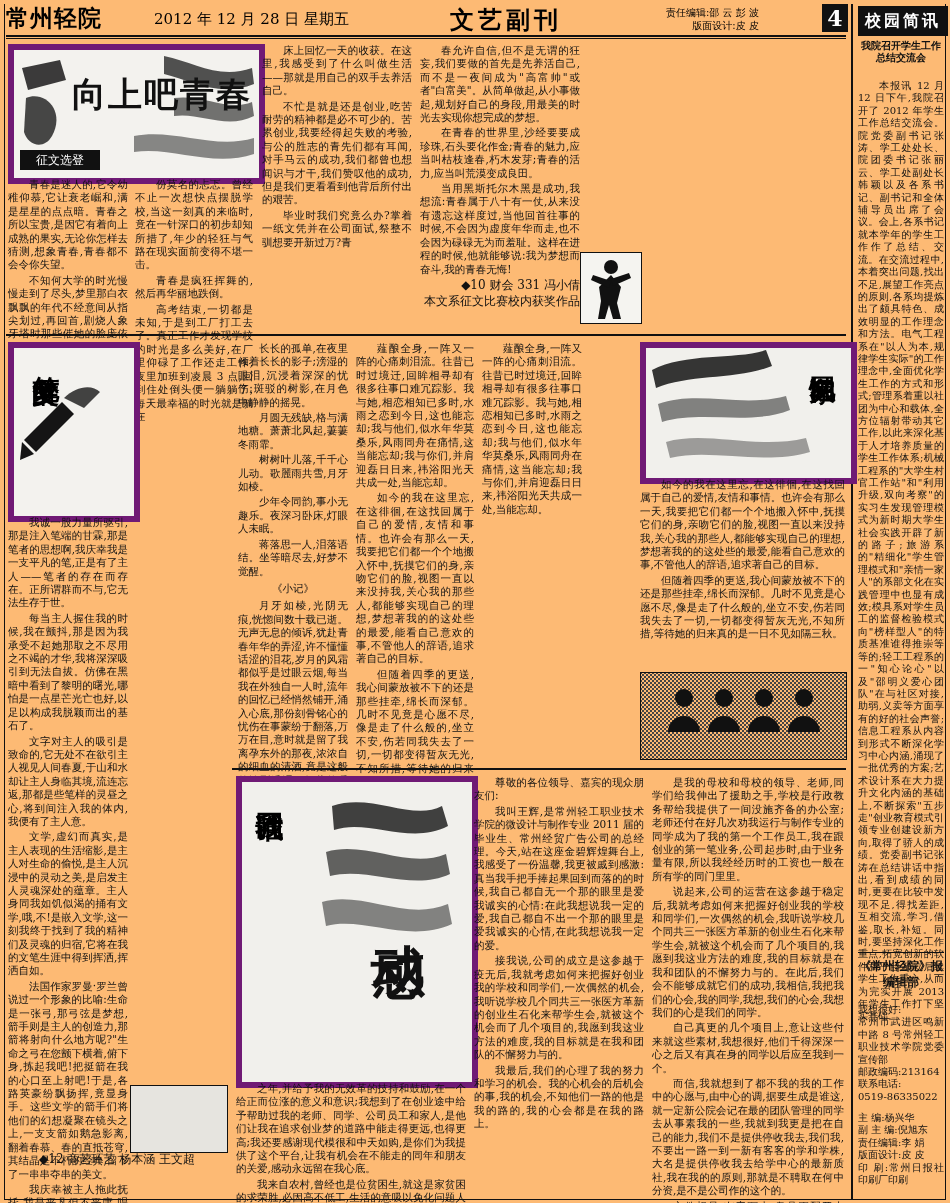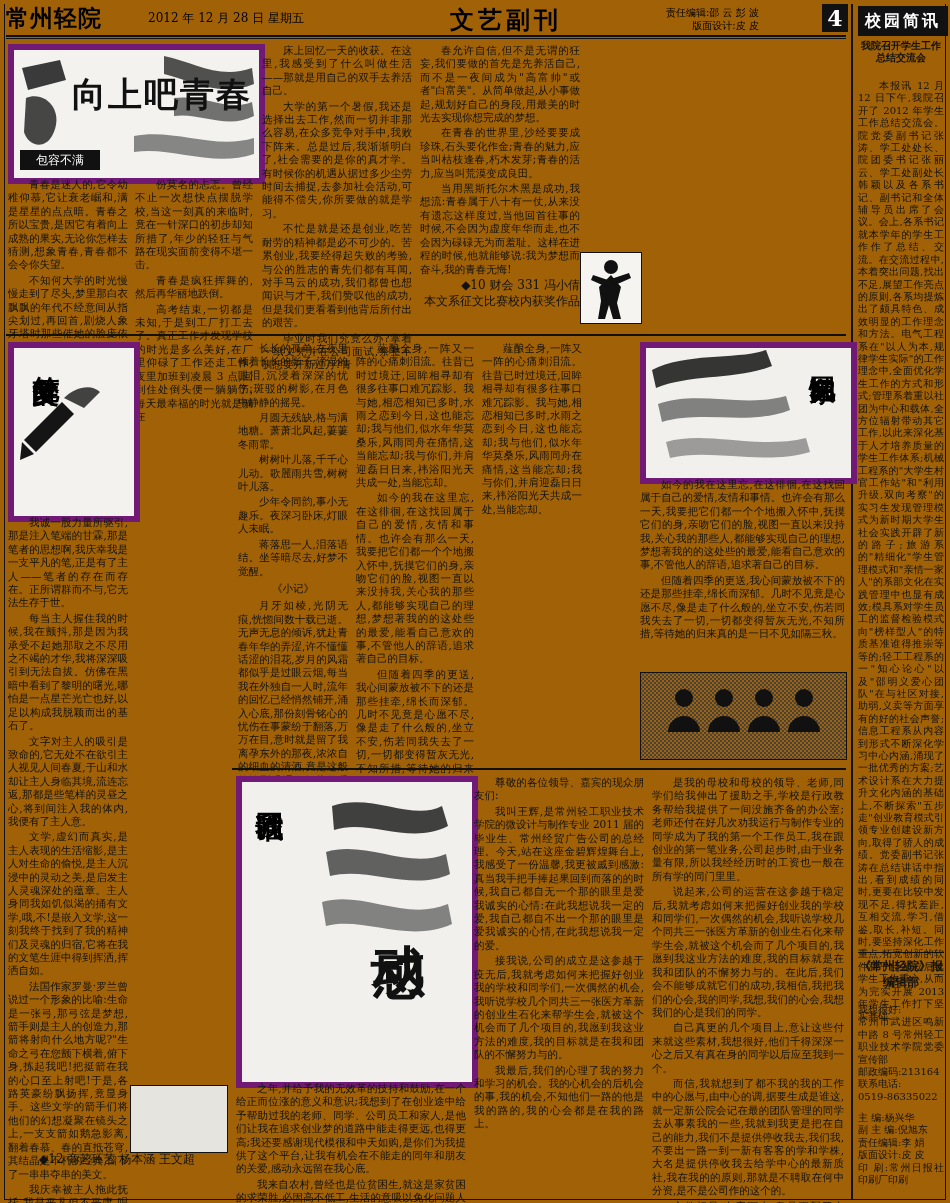--- a/index.html
+++ b/index.html
@@ -1,35 +1,35 @@
 <!DOCTYPE html>
 <html><head>
 <meta charset="utf-8">
 <style>
   html,body{margin:0;padding:0;background:#f2f0ec;}
   body{font-family:"DejaVu Sans","Liberation Sans",sans-serif;}
   #page{
     position:relative;width:950px;height:1203px;margin:0 auto;
-    background:#a16207;
+    background:#fdba74;
     box-sizing:border-box;
     overflow:hidden;
   }
   .vline{position:absolute;background:#111;}
   .hline{position:absolute;background:#111;}
 
   
   #masthead{position:absolute;left:6px;top:4px;width:840px;height:30px;}
   .logo{
     position:absolute;left:0;top:0;width:140px;height:28px;
     font-family:"DejaVu Serif","Liberation Serif",serif;
     font-weight:bold;font-size:23px;letter-spacing:1px;color:#000;
     line-height:28px;
   }
   .mh-date{
-    position:absolute;left:142px;top:6px;font-size:12px;color:#000;
+    position:absolute;left:148px;top:6px;font-size:15px;color:#000;
     font-family:"DejaVu Serif","Liberation Serif",serif;
   }
   .mh-title{
     position:absolute;left:400px;top:0px;width:200px;text-align:center;
     font-family:"DejaVu Serif","Liberation Serif",serif;
     font-weight:bold;font-size:24px;letter-spacing:4px;
   }
   .mh-credits{
     position:absolute;left:660px;top:2px;font-size:10px;line-height:13px;text-align:right;
   }
@@ -108,38 +108,37 @@
       <g fill="#1a1a1a">
         <path d="M8 18 L46 10 L52 30 L14 40 Z" opacity="0.85"></path>
         <path d="M12 48 C30 40, 52 60, 38 86 C30 100, 14 96, 10 82 Z" opacity="0.8"></path>
         <path d="M150 6 C180 12, 205 30, 238 18 L240 34 C205 48, 176 30, 150 24 Z" opacity="0.75"></path>
         <path d="M160 48 C190 44, 214 62, 238 52 L240 66 C212 80, 186 62, 160 66 Z" opacity="0.6"></path>
         <path d="M120 86 C160 78, 200 100, 240 88 L240 104 C198 118, 158 96, 120 102 Z" opacity="0.5"></path>
       </g>
     </svg>
     <div class="brushtitle" style="position:absolute;left:58px;top:22px;font-size:34px;letter-spacing:2px;color:#111;">向上吧青春</div>
     <div style="position:absolute;left:6px;top:100px;width:80px;height:20px;background:#111;color:#fff;font-size:12px;
-                text-align:center;line-height:20px;font-family:'DejaVu Serif',serif;">包容不满</div>
+                text-align:center;line-height:20px;font-family:'DejaVu Serif',serif;">征文选登</div>
   </div>
 
   <div class="col" style="left:8px;top:178px;width:120px;height:152px;">
     <p>青春是迷人的,它令幼稚仰慕,它让衰老崛和,满是星星的点点暗。青春之所以宝贵,是因它有着向上成熟的果实,无论你怎样去猜测,想象青春,青春都不会令你失望。</p>
     <p>不知何大学的时光慢慢走到了尽头,梦里那白衣飘飘的年代不经意间从指尖划过,再回首,剧烧人象牙塔时那些催她的脸庞依稀还在眼前。</p>
     <p>每个人的青春只有一次,奋斗了,努力了,便了无遗憾。</p>
     <p>马上要踏入社会了,激动之余还有一</p>
   </div>
   <div class="col" style="left:135px;top:44px;width:120px;height:286px;"></div>
   <div class="col" style="left:135px;top:178px;width:118px;height:152px;">
     <p>份莫名的忐忑。曾经不止一次想快点摆脱学校,当这一刻真的来临时,竟在一针深口的初步却知所措了,年少的轻狂与气路在现实面前变得不堪一击。</p>
     <p>青春是疯狂挥舞的,然后再华丽地跌倒。</p>
     <p>高考结束,一切都是未知,于是到工厂打工去了。真正工作才发现学校的时光是多么美好,在厂里仰碌了工作还走工作,夜里加班到凌晨 3 点,回到住处倒头便一躺躺了,每天最幸福的时光就是躺在</p>
   </div>
   <div class="col" style="left:262px;top:44px;width:150px;height:286px;">
     <p>床上回忆一天的收获。在这里,我感受到了什么叫做生活——那就是用自己的双手去养活自己。</p>
-    <p>大学的第一个暑假,我还是选择出去工作,然而一切并非那么容易,在众多竞争对手中,我败下阵来。总是过后,我渐渐明白了,社会需要的是你的真才学。有时候你的机遇从据过多少尘劳时间去捕捉,去参加社会活动,可能得不偿失,你所要做的就是学习。</p>
     <p>不忙是就是还是创业,吃苦耐劳的精神都是必不可少的。苦累创业,我要经得起失败的考验,与公的胜志的青先们都有耳闻,对手马云的成功,我们都曾也想闻识与才干,我们赞叹他的成功,但是我们更看看到他背后所付出的艰苦。</p>
     <p>毕业时我们究竟么办?掌着一纸文凭并在公司面试,祭整不驯想要开新过万?青</p>
   </div>
   <div class="col" style="left:420px;top:44px;width:160px;height:260px;">
     <p>春允许自信,但不是无谓的狂妄,我们要做的首先是先养活自己,而不是一夜间成为"高富帅"或者"白富美"。从简单做起,从小事做起,规划好自己的身段,用最美的时光去实现你想完成的梦想。</p>
     <p>在青春的世界里,沙经要要成珍珠,石头要化作金;青春的魅力,应当叫枯枝逢春,朽木发芽;青春的活力,应当叫荒漠变成良田。</p>
     <p>当用黑斯托尔木黑是成功,我想流:青春属于八十有一仗,从来没有遗忘这样度过,当他回首往事的时候,不会因为虚度年华而走,也不会因为碌碌无为而羞耻。这样在进程的时候,他就能够说:我为梦想而奋斗,我的青春无悔!</p>
     <div class="sig">◆10 财会 331    冯小倩</div>
     <div class="sig">本文系征文比赛校内获奖作品</div>
   </div>
@@ -177,21 +176,21 @@
 
   </div>
   <div class="figure" style="left:130px;top:1085px;width:96px;height:66px;background:#e6e4df;"></div>
   <div class="col" style="left:8px;top:1150px;width:218px;height:30px;">
     <div class="sig center">◆12 商艺环艺    杨本涵  王文超</div>
   </div>
 
   <div class="col" style="left:238px;top:342px;width:110px;height:400px;">
     <p>长长的孤单,在夜里倾着长长的影子;滂湿的眼泪,沉浸着深深的忧伤;斑驳的树影,在月色中静静的摇晃。</p>
     <p>月圆无残缺,格与满地糖。萧萧北风起,萋萋冬雨霏。</p>
-    <p>树树叶儿落,千千心儿动。歌麗雨共雪,树树叶儿落。</p>
+    <p>树树叶儿落,千千心儿动。歌麗雨共雪,月牙如棱。</p>
     <p>少年令同韵,事小无趣乐。夜深习卧床,灯眼人未眠。</p>
     <p>蒋落思一人,泪落语结。坐等暗尽去,好梦不觉醒。</p>
     <div class="center" style="margin:4px 0;">《小记》</div>
     <p>月牙如棱,光阴无痕,恍惚间数十载已逝。无声无息的倾诉,犹赴青春年华的弄涩,许不懂懂话涩的泪花,岁月的风霜都似乎是过眼云烟,每当我在外独自一人时,流年的回忆已经悄然铺开,涌入心底,那份刻骨铭心的忧伤在事蒙纷于翻落,万万在目,意时就是留了我离孕东外的那夜,浓浓自的细血的清酒,竟是这般的浓烈香涩。如此的暖心,迷醉在其中而忘返……</p>
     <p>呼啸的冷风在耳畔投过,地猝过这清冷的番慢夜路,我感受到一种佳静的寒意,通望夜路,目光游离,也许,天一亮,人就跟早了,转身,呵一口寒气,划落一声寒寒的叹息,难没在玄风屏降降的雾里……</p>
     <p>南北望,情意发恶伤,燎睦的痛,无法言说的伤。</p>
   </div>
 
   <div class="col" style="left:356px;top:342px;width:118px;height:400px;">
     <p>薤酿全身,一阵又一阵的心痛刺泪流。往昔已时过境迁,回眸相寻却有很多往事口难冗踪影。我与她,相恋相知已多时,水雨之恋到今日,这也能忘却;我与他们,似水年华莫桑乐,风雨同舟在痛情,这当能忘却;我与你们,并肩迎磊日日来,祎浴阳光天共成一处,当能忘却。</p>

